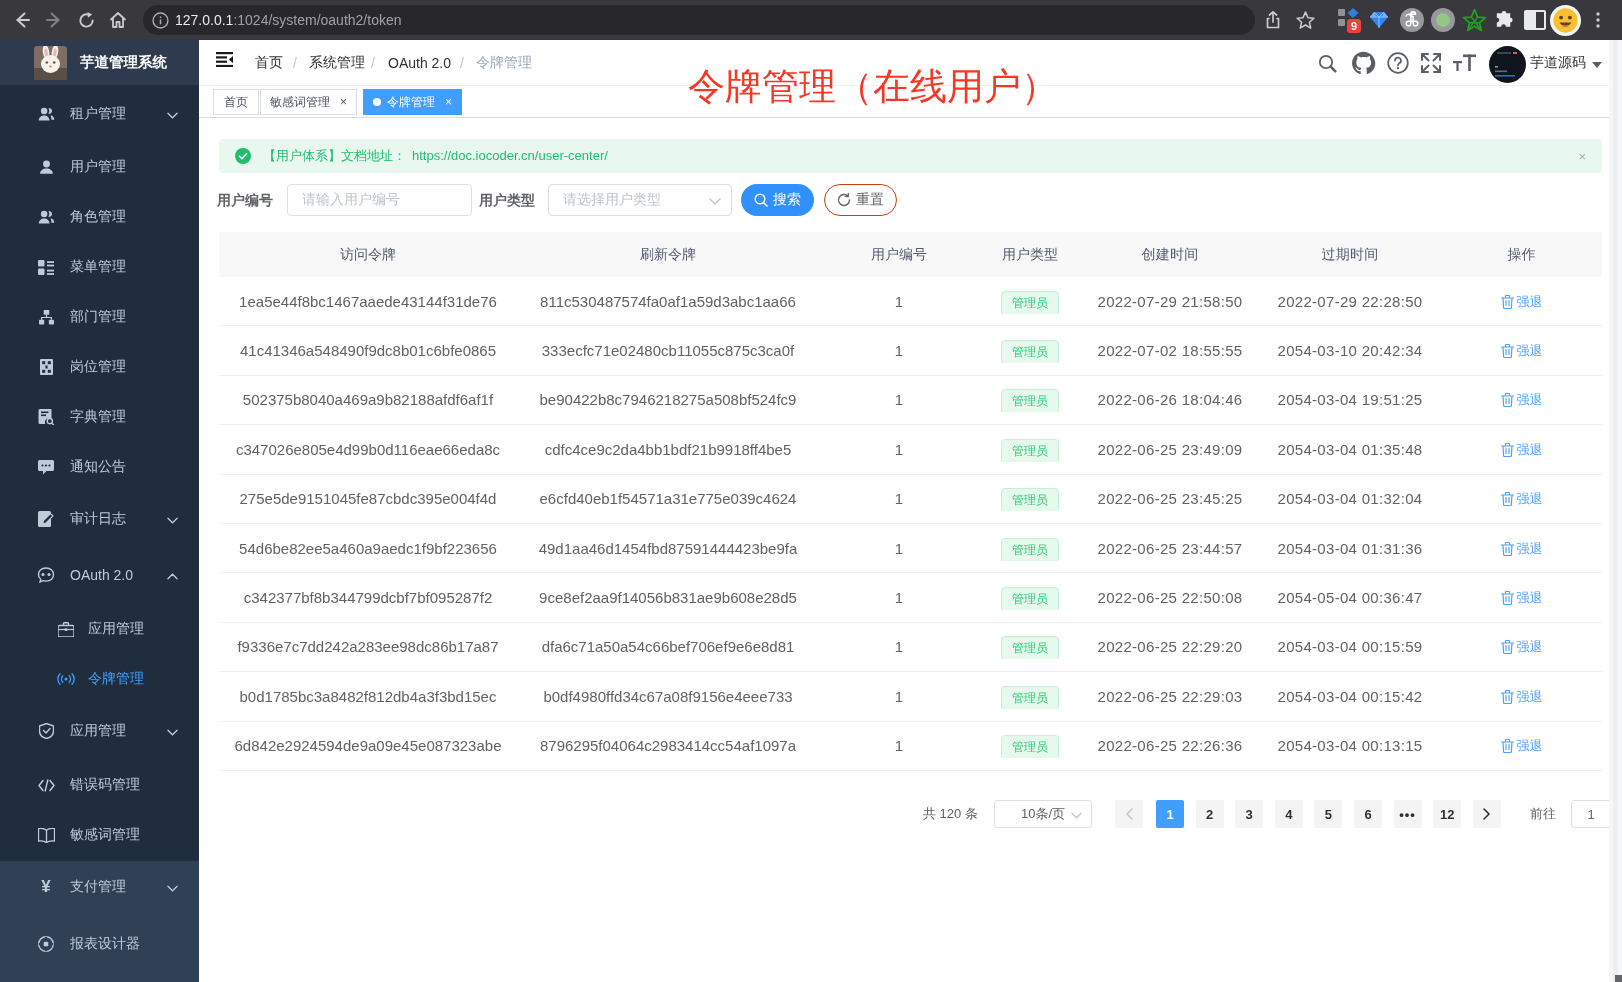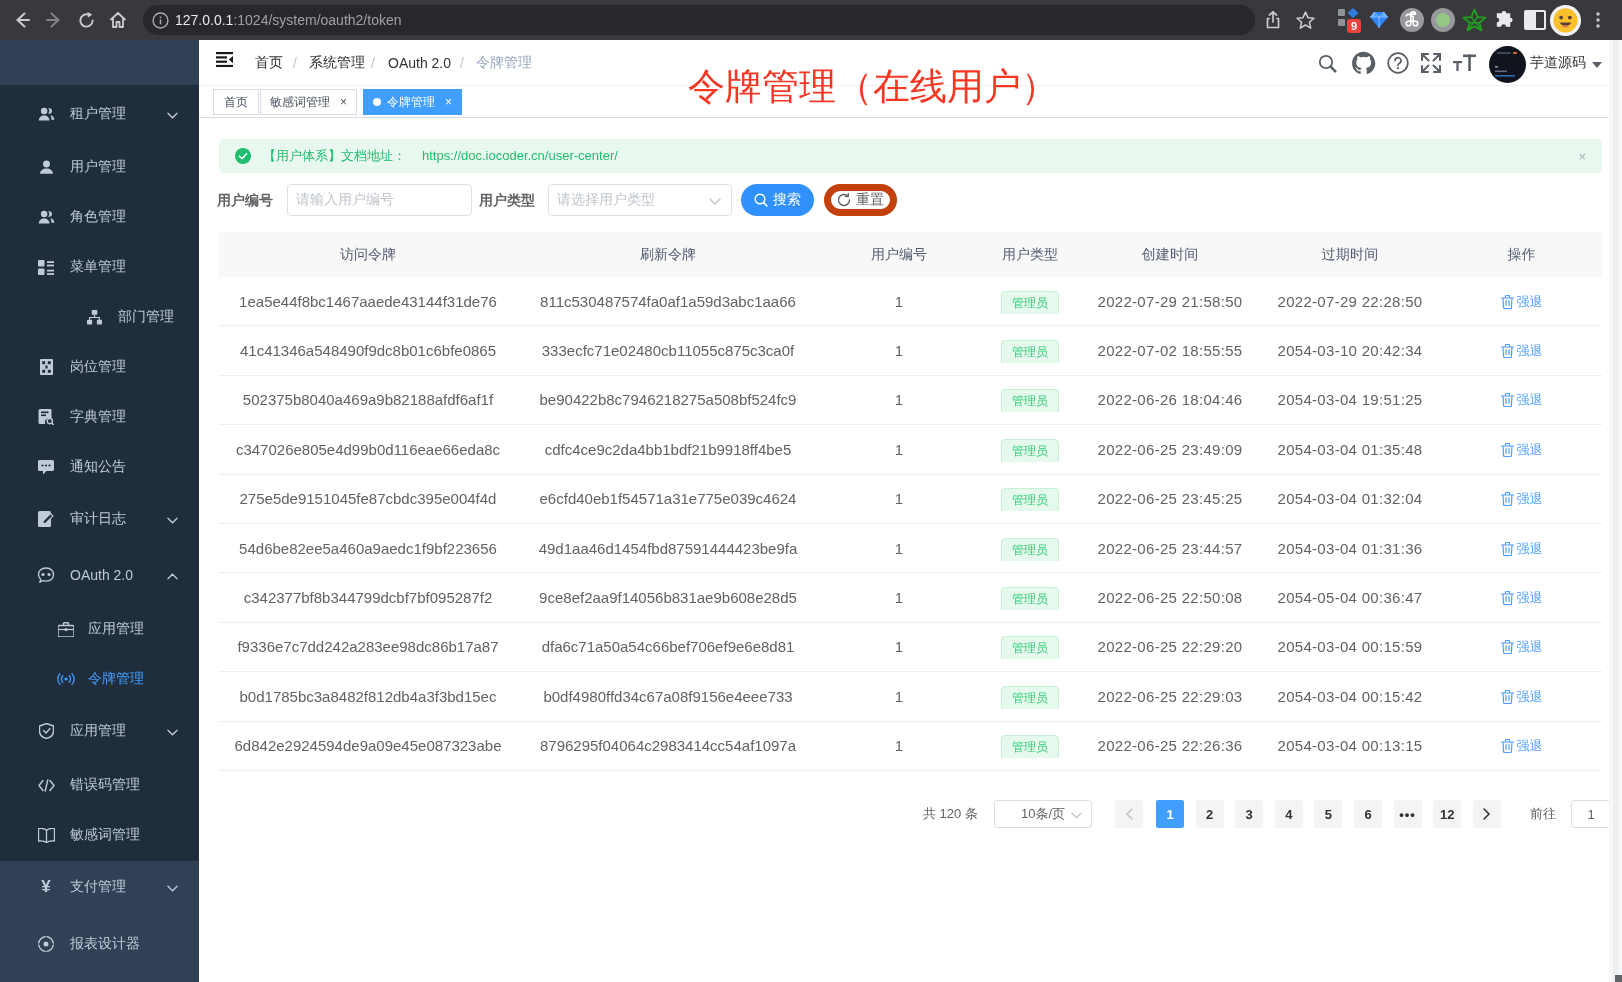--- a/index.html
+++ b/index.html
@@ -34,24 +34,24 @@
 #tags{position:absolute;left:0;top:47px;width:1423px;height:31px;background:#fff;border-bottom:1px solid #d8dce5;}
 .tag{position:absolute;top:2px;height:26px;border:1px solid #d8dce5;background:#fff;color:#495060;font-size:12px;display:flex;align-items:center;}
 .tag.on{background:#409eff;border-color:#409eff;color:#fff;}
 .tag .dot{width:8px;height:8px;border-radius:50%;background:#fff;margin-right:6px;}
 .tag .x{margin-left:8px;font-size:12px;}
 
 #alert{position:absolute;left:20px;top:99px;width:1383px;height:34px;background:#e9f8ef;border-radius:4px;display:flex;align-items:center;}
 #alert .msg{font-size:13px;color:#1fbe6e;margin-left:12px;}
 #alert .x{position:absolute;right:16px;color:#a6aeb5;font-size:13px;}
 .flabel{position:absolute;font-size:14px;font-weight:bold;color:#606266;height:32px;line-height:32px;}
-.finput{position:absolute;top:144px;height:32px;border:1px solid #dcdfe6;border-radius:4px;background:#fff;font-size:14px;color:#bfc4cc;display:flex;align-items:center;padding-left:8px;}
+.finput{position:absolute;top:144px;height:32px;border:1px solid #dcdfe6;border-radius:4px;background:#fff;font-size:14px;color:#bfc4cc;display:flex;align-items:center;padding-left:14px;}
 .btn{position:absolute;top:144px;height:32px;border-radius:16px;font-size:14px;display:flex;align-items:center;justify-content:center;}
 #btnsearch{left:542px;width:73px;background:#3090fc;color:#fff;}
-#btnreset{left:625px;width:73px;background:#fff;border:7px solid #c2410c;color:#606266;}
+#btnreset{left:625px;width:73px;background:#fff;border:1px solid #c2410c;color:#606266;}
 
 #table{position:absolute;left:20px;top:192px;width:1383px;}
 .trh{display:flex;height:45px;background:#f8f8f9;color:#515a6e;font-weight:500;font-size:14px;align-items:center;}
 .tr{display:flex;height:49.4px;border-bottom:1px solid #ebeef5;color:#606266;font-size:15px;align-items:center;background:#fff;}
 .td{text-align:center;overflow:hidden;white-space:nowrap;}
 .c1{width:298px;}.c2{width:302px;}.c3{width:160px;}.c4{width:102px;}.c5{width:178px;letter-spacing:.3px;}.c6{width:182px;letter-spacing:.3px;}.c7{width:161px;}
 .gtag{display:inline-block;background:#e6f9ed;border:1px solid #c5f0d6;color:#2fce77;border-radius:4px;font-size:12px;height:25px;line-height:23px;padding:0 10px;position:relative;top:2px;}
 .kick{color:#4da0ff;display:inline-flex;align-items:center;gap:3px;font-size:13px;position:relative;top:1px;}
 
 #pager{position:absolute;left:0;top:760px;width:1423px;height:28px;font-size:13px;color:#606266;margin-left:28px;}
@@ -168,20 +168,35 @@
   </div>
   <div class="cico" style="left:1586px;width:24px;">
     <svg width="18" height="18" viewBox="0 0 18 18">
         <circle cx="9" cy="3" r="1.7" fill="#c9cbce"></circle>
         <circle cx="9" cy="9" r="1.7" fill="#c9cbce"></circle>
         <circle cx="9" cy="15" r="1.7" fill="#c9cbce"></circle>
       </svg>
   </div>
 </div>
 <div id="sidebar">
+  <div id="logo">
+    <svg width="33" height="34" viewBox="0 0 33 34" style="margin-left:34px;border-radius:3px;">
+      <rect width="33" height="34" fill="#7d6d63"></rect>
+      <rect x="0" y="22" width="33" height="12" fill="#5a4f46"></rect>
+      <ellipse cx="12" cy="6" rx="3.2" ry="7" fill="#f3eeea" transform="rotate(-8 12 6)"></ellipse>
+      <ellipse cx="21" cy="6" rx="3.2" ry="7" fill="#f3eeea" transform="rotate(8 21 6)"></ellipse>
+      <ellipse cx="12.2" cy="7" rx="1.6" ry="4.6" fill="#e8b8b8" transform="rotate(-8 12.2 7)"></ellipse>
+      <ellipse cx="20.8" cy="7" rx="1.6" ry="4.6" fill="#e8b8b8" transform="rotate(8 20.8 7)"></ellipse>
+      <ellipse cx="16.5" cy="18" rx="9.5" ry="9" fill="#f6f2ee"></ellipse>
+      <circle cx="12.8" cy="16.5" r="1.3" fill="#6b5b4f"></circle>
+      <circle cx="20.2" cy="16.5" r="1.3" fill="#6b5b4f"></circle>
+      <ellipse cx="16.5" cy="20.5" rx="1.5" ry="1" fill="#d98a8a"></ellipse>
+    </svg>
+    <div class="txt">芋道管理系统</div>
+  </div>
   <div id="subbg"></div>
   <div id="menu">
     <div class="mi" style="top:0px;">
         <span class="ic">
           <svg width="17" height="16" viewBox="0 0 18 16">
             <path d="M6.5 8.2 a3.4 3.4 0 1 0 0-6.9 a3.4 3.4 0 0 0 0 6.9 Z M.8 15 c0-3.2 2.5-5.4 5.7-5.4 s5.7 2.2 5.7 5.4 Z" fill="#bfcbd9"></path>
             <path d="M12 7.8 a3 3 0 1 0 -1.2-5.8 a4.3 4.3 0 0 1 0 5.6 c.4.1.8.2 1.2.2 Z M13.3 9.2 c2.4.5 4 2.3 4 4.8 h-3.1 c0-1.9-.3-3.5-.9-4.8 Z" fill="#bfcbd9"></path>
           </svg>
         </span>
         <span class="tx">租户管理</span>
@@ -212,21 +227,21 @@
             <rect x="0" y="0" width="6.5" height="6.5" rx="1" fill="#bfcbd9"></rect>
             <rect x="0" y="8.5" width="6.5" height="6.5" rx="1" fill="#bfcbd9"></rect>
             <rect x="9" y="1.2" width="7" height="1.8" fill="#bfcbd9"></rect>
             <rect x="9" y="4.6" width="7" height="1.8" fill="#bfcbd9"></rect>
             <rect x="9" y="9.7" width="7" height="1.8" fill="#bfcbd9"></rect>
             <rect x="9" y="13.1" width="7" height="1.8" fill="#bfcbd9"></rect>
           </svg>
         </span>
         <span class="tx">菜单管理</span>
       </div>
-    <div class="mi" style="top:203px;margin-left:48px;">
+    <div class="mi" style="top:203px;">
         <span class="ic">
           <svg width="15" height="15" viewBox="0 0 16 16">
             <rect x="5" y="0" width="6" height="5" rx=".8" fill="#bfcbd9"></rect>
             <rect x="0" y="10.5" width="5.5" height="5" rx=".8" fill="#bfcbd9"></rect>
             <rect x="10.5" y="10.5" width="5.5" height="5" rx=".8" fill="#bfcbd9"></rect>
             <path d="M8 5 V8 M2.8 10.5 V8 H13.2 V10.5" stroke="#bfcbd9" stroke-width="1.3" fill="none"></path>
           </svg>
         </span>
         <span class="tx">部门管理</span>
       </div>
@@ -435,21 +450,21 @@
   <div id="tags">
     <div class="tag" style="left:14px;padding:0 10px;">首页</div>
     <div class="tag" style="left:61px;padding:0 9px;">敏感词管理<span class="x" style="margin-left:10px;">×</span></div>
     <div class="tag on" style="left:164px;padding:0 9px;"><span class="dot"></span>令牌管理<span class="x" style="margin-left:10px;">×</span></div>
   </div>
   <div id="alert">
     <svg width="16" height="16" viewBox="0 0 16 16" style="margin-left:16px;">
         <circle cx="8" cy="8" r="8" fill="#1fbe6e"></circle>
         <path d="M4.5 8.2 L7 10.7 L11.5 5.7" stroke="#fff" stroke-width="1.6" fill="none" stroke-linecap="round" stroke-linejoin="round"></path>
       </svg>
-    <div class="msg">【用户体系】文档地址：<span style="margin-left:16px;">https://doc.iocoder.cn/user-center/</span></div>
+    <div class="msg">【用户体系】文档地址：<span style="margin-left:6px;">https://doc.iocoder.cn/user-center/</span></div>
     <div class="x">×</div>
   </div>
   <div id="formrow">
     <div class="flabel" style="left:18px;top:144px;">用户编号</div>
     <div class="finput" style="left:88px;width:185px;">请输入用户编号</div>
     <div class="flabel" style="left:280px;top:144px;">用户类型</div>
     <div class="finput" style="left:349px;width:184px;">请选择用户类型<svg width="12" height="7" viewBox="0 0 12 7" style="position:absolute;right:10px;top:13px;">
           <path d="M1 1 L6 6 L11 1" stroke="#c0c4cc" stroke-width="1.4" fill="none" stroke-linecap="round"></path>
         </svg></div>
     <div class="btn" id="btnsearch"><svg width="14" height="14" viewBox="0 0 14 14" style="margin-right:5px;">

